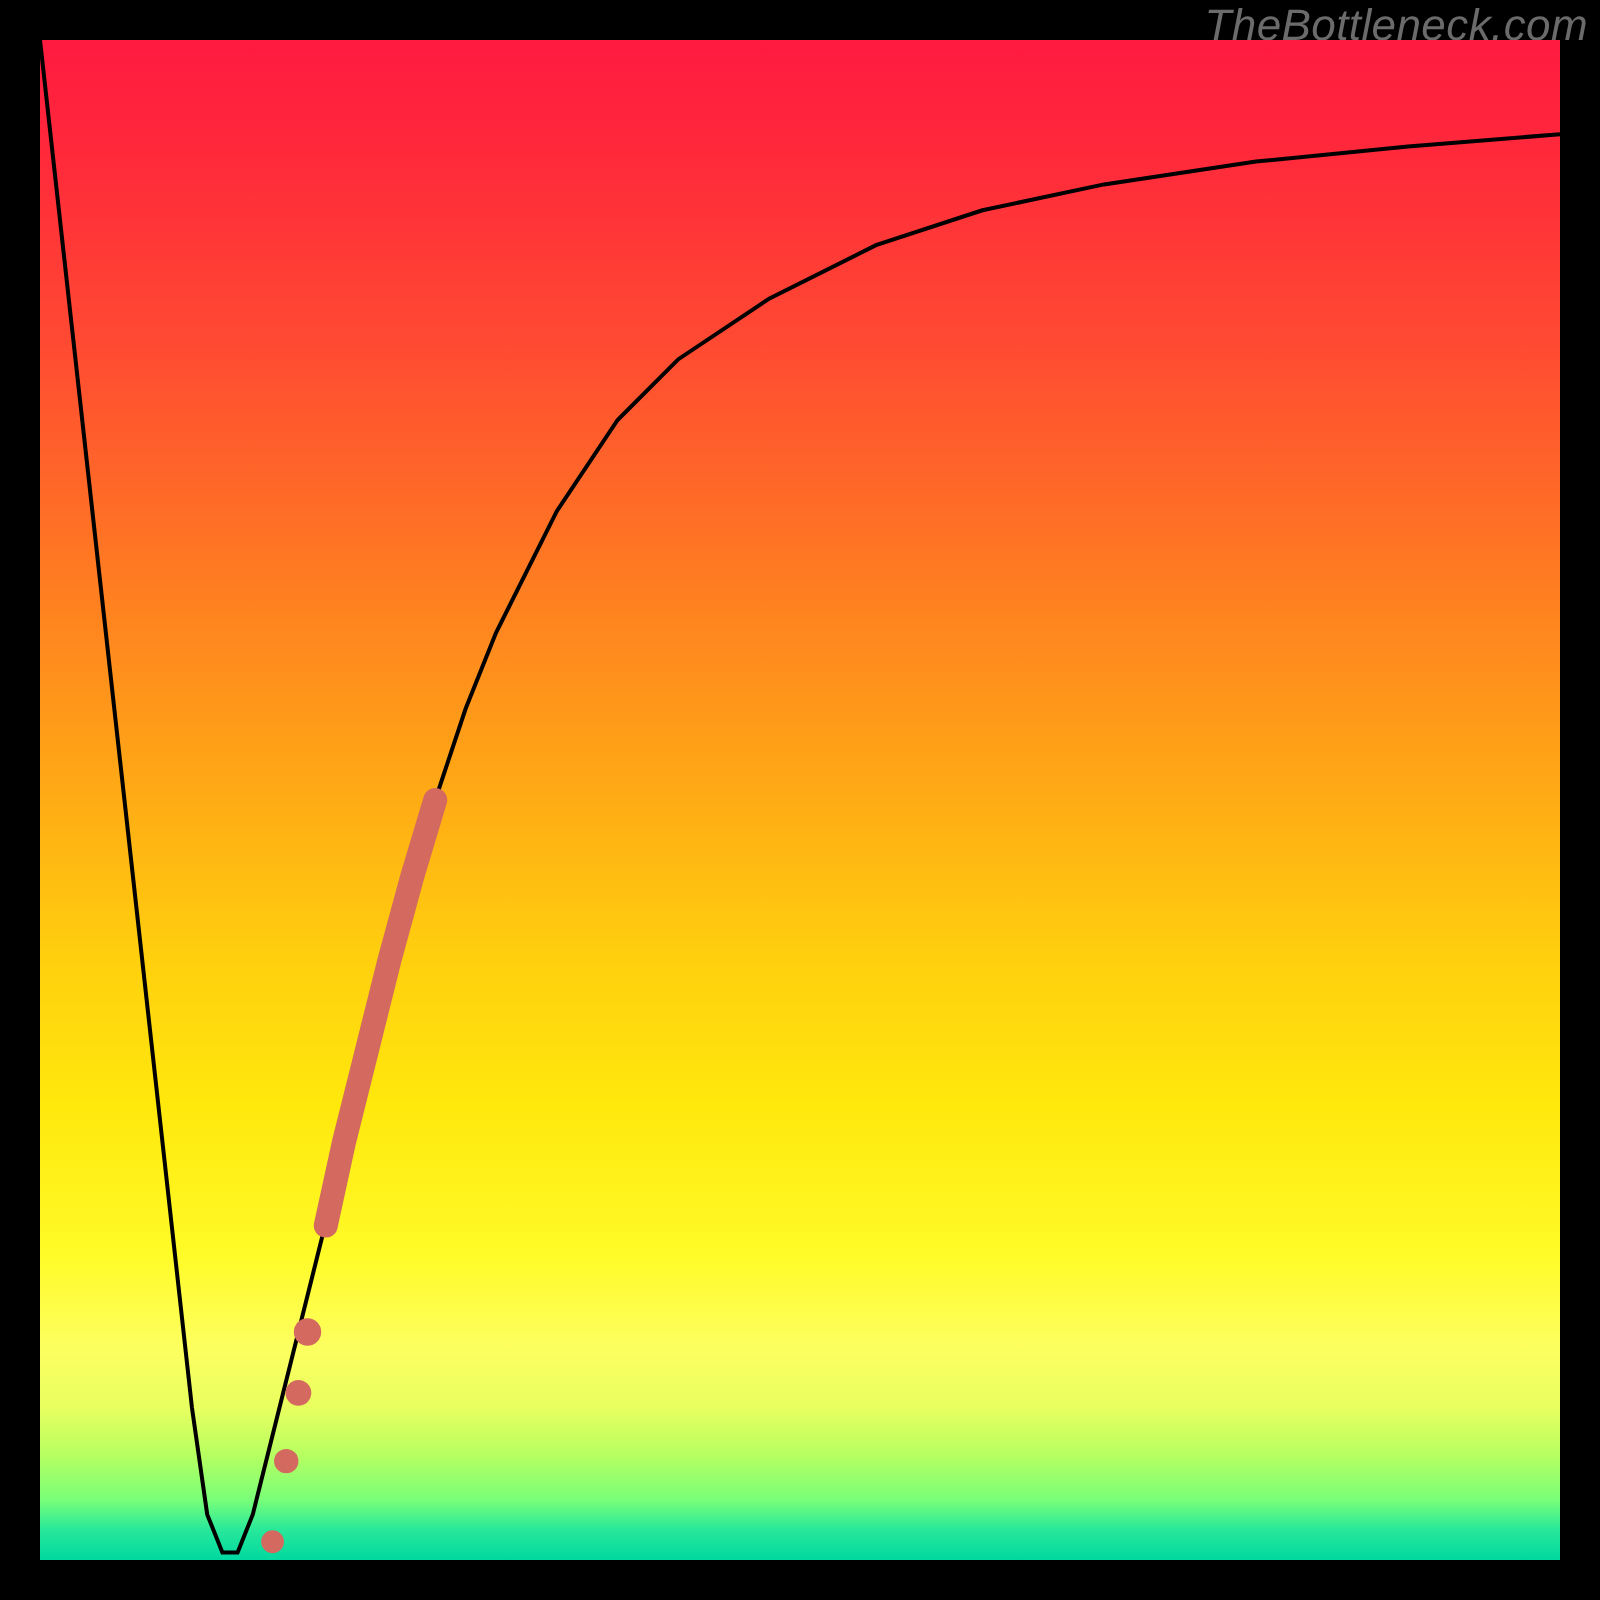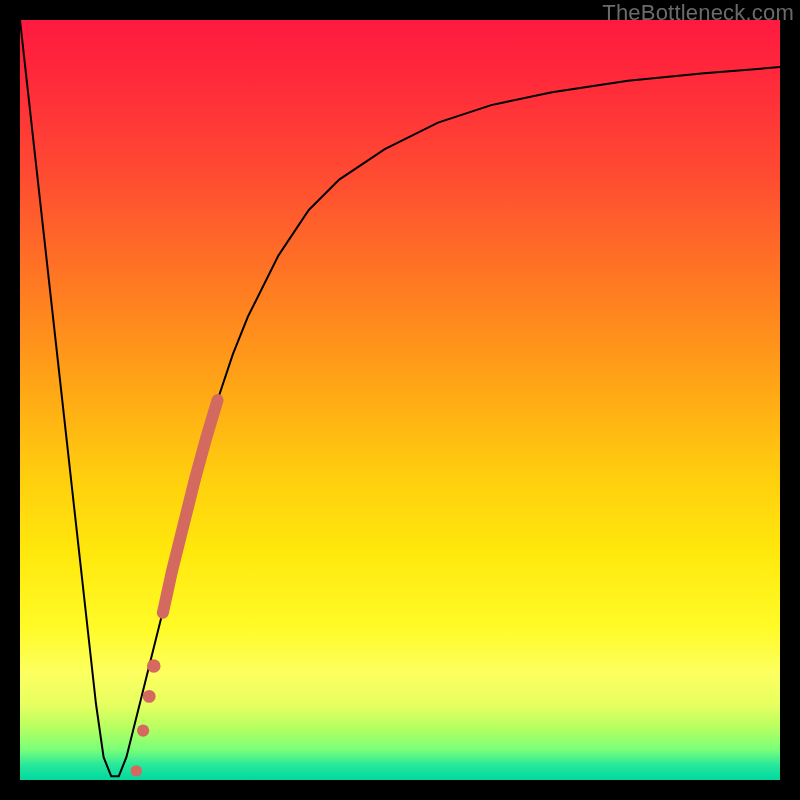--- a/index.html
+++ b/index.html
@@ -8,20 +8,21 @@
     width: 800px;
     height: 800px;
     overflow: hidden;
     background: #000;
     font-family: Arial, Helvetica, sans-serif;
   }
   .frame {
     position: absolute;
     inset: 0;
     background: #000;
+    font-style: italic;
   }
   .plot-area {
     position: absolute;
     left: 20px;
     top: 20px;
     width: 760px;
     height: 760px;
     overflow: hidden;
   }
   

